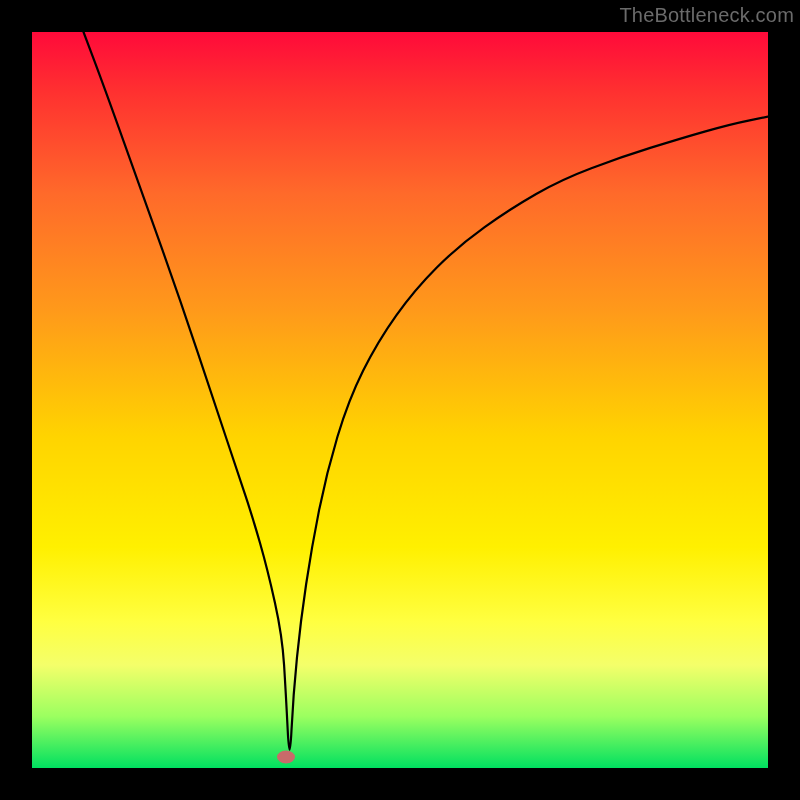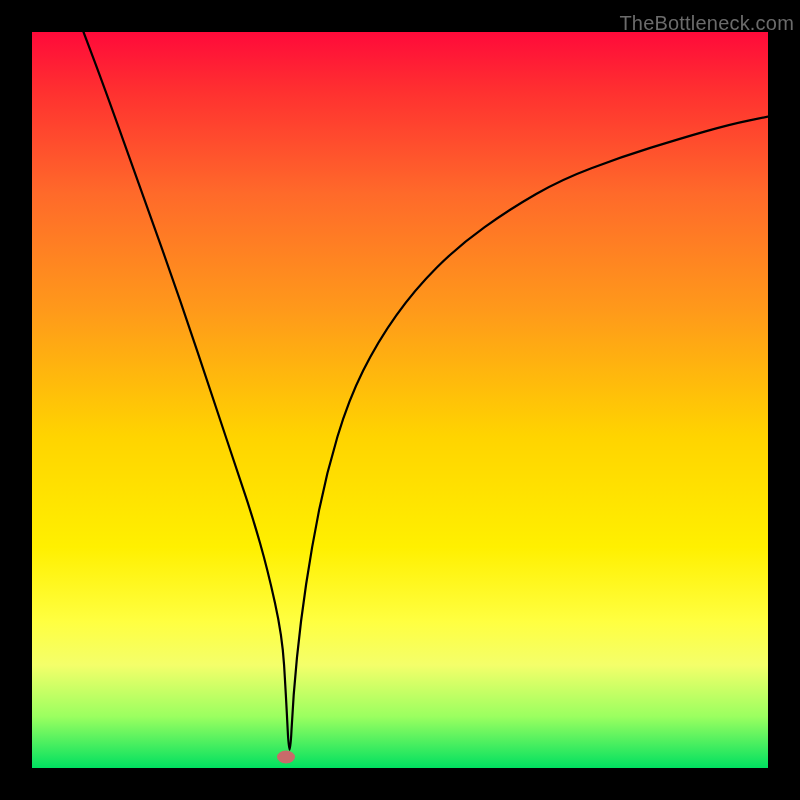--- a/index.html
+++ b/index.html
@@ -44,21 +44,21 @@
   .marker {
     position: absolute;
     width: 18px;
     height: 13px;
     background: #c96a6a;
     border-radius: 50%;
     transform: translate(-50%, -50%);
   }
   .watermark {
     position: absolute;
-    top: 12px;
+    top: 4px;
     right: 6px;
     color: #6b6b6b;
     font-size: 20px;
     font-weight: 500;
     letter-spacing: 0.2px;
   }
 </style>
 </head>
 <body>
 

